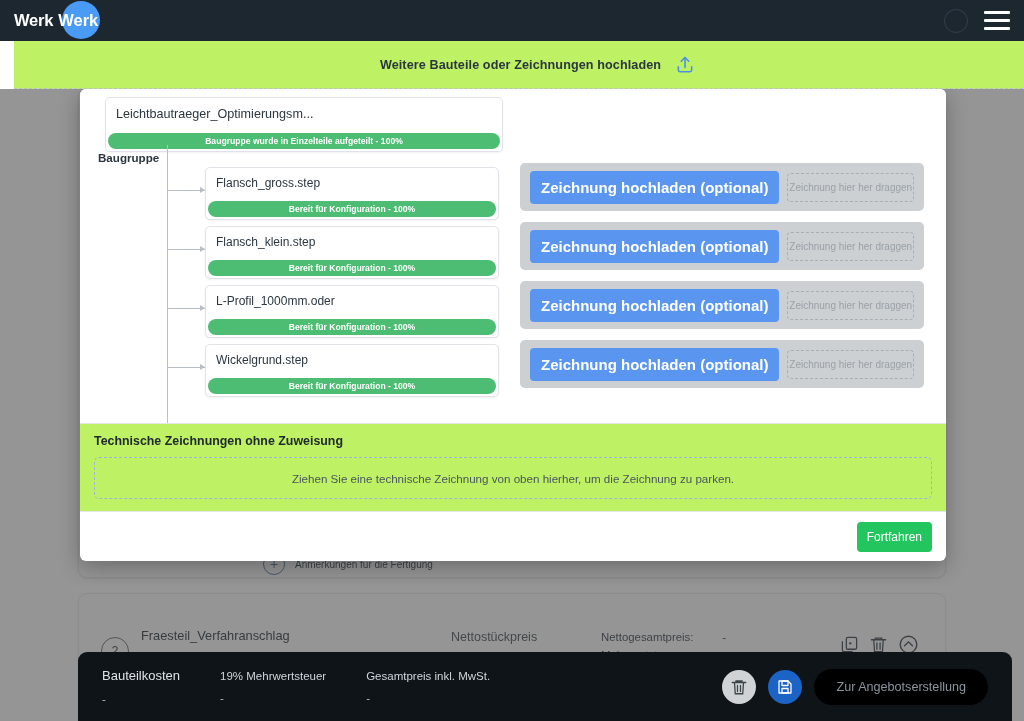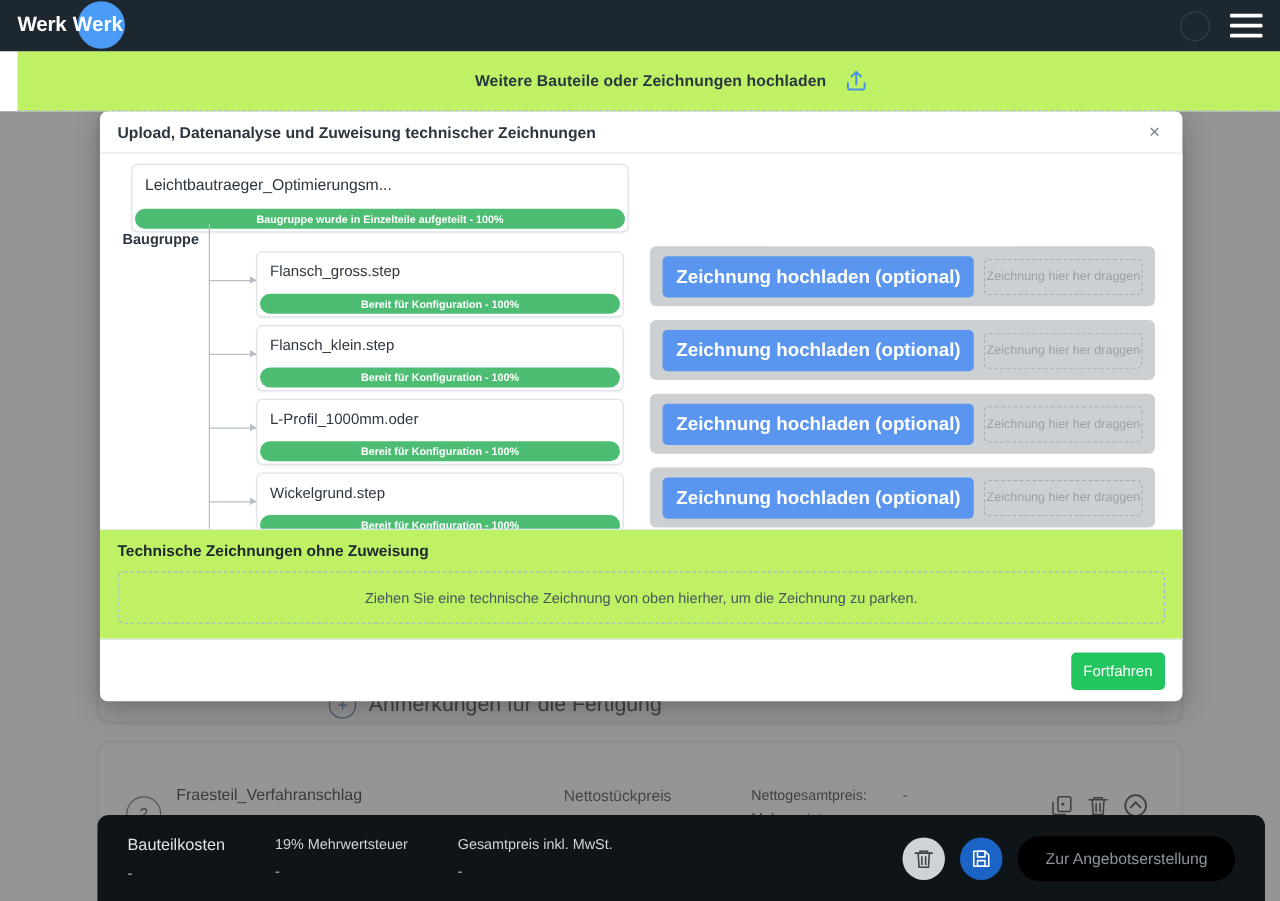--- a/index.html
+++ b/index.html
@@ -67,21 +67,21 @@
   .annot-row {
     position: absolute; left: 184px; top: 464px;
     display: flex; align-items: center; gap: 10px;
   }
   .plus-circle {
     width: 22px; height: 22px; border-radius: 50%;
     border: 1.6px solid #4a6fa5; color: #4a6fa5;
     display: flex; align-items: center; justify-content: center;
     font-size: 14px; line-height: 1;
   }
-  .annot-label { font-size: 17px; color: #2b3640; }
+  .annot-label { font-size: 10px; color: #2b3640; }
 
   .row2 { position: absolute; left: 0; top: 22px; width: 868px; height: 70px; }
   .row2-num {
     position: absolute; left: 22px; top: 21px; width: 28px; height: 28px;
     border-radius: 50%; border: 1.4px solid #5b6670; color: #2b3640;
     display: flex; align-items: center; justify-content: center; font-size: 12.5px;
   }
   .row2-title { position: absolute; left: 62px; top: 12px; font-size: 12.8px; color: #20292f; }
   .row2-sub { position: absolute; left: 62px; top: 38px; font-size: 12.2px; color: #20292f; }
   .row2-unit { position: absolute; left: 372px; top: 14px; font-size: 12.5px; color: #3b454d; }
@@ -292,24 +292,20 @@
             </svg>
           </span>
         </div>
       </div>
     </div>
   </div>
 
   <div class="backdrop"></div>
 
   <div class="modal">
-    <div class="modal-head">
-      <span class="modal-title">Upload, Datenanalyse und Zuweisung technischer Zeichnungen</span>
-      <span class="modal-close">×</span>
-    </div>
 
     <div class="modal-body">
       <div class="tree">
 
         <div class="root-card">
           <div class="card-name">Leichtbautraeger_Optimierungsm...</div>
           <div class="status-bar">Baugruppe wurde in Einzelteile aufgeteilt - 100%</div>
         </div>
 
         <span class="branch-label">Baugruppe</span>

